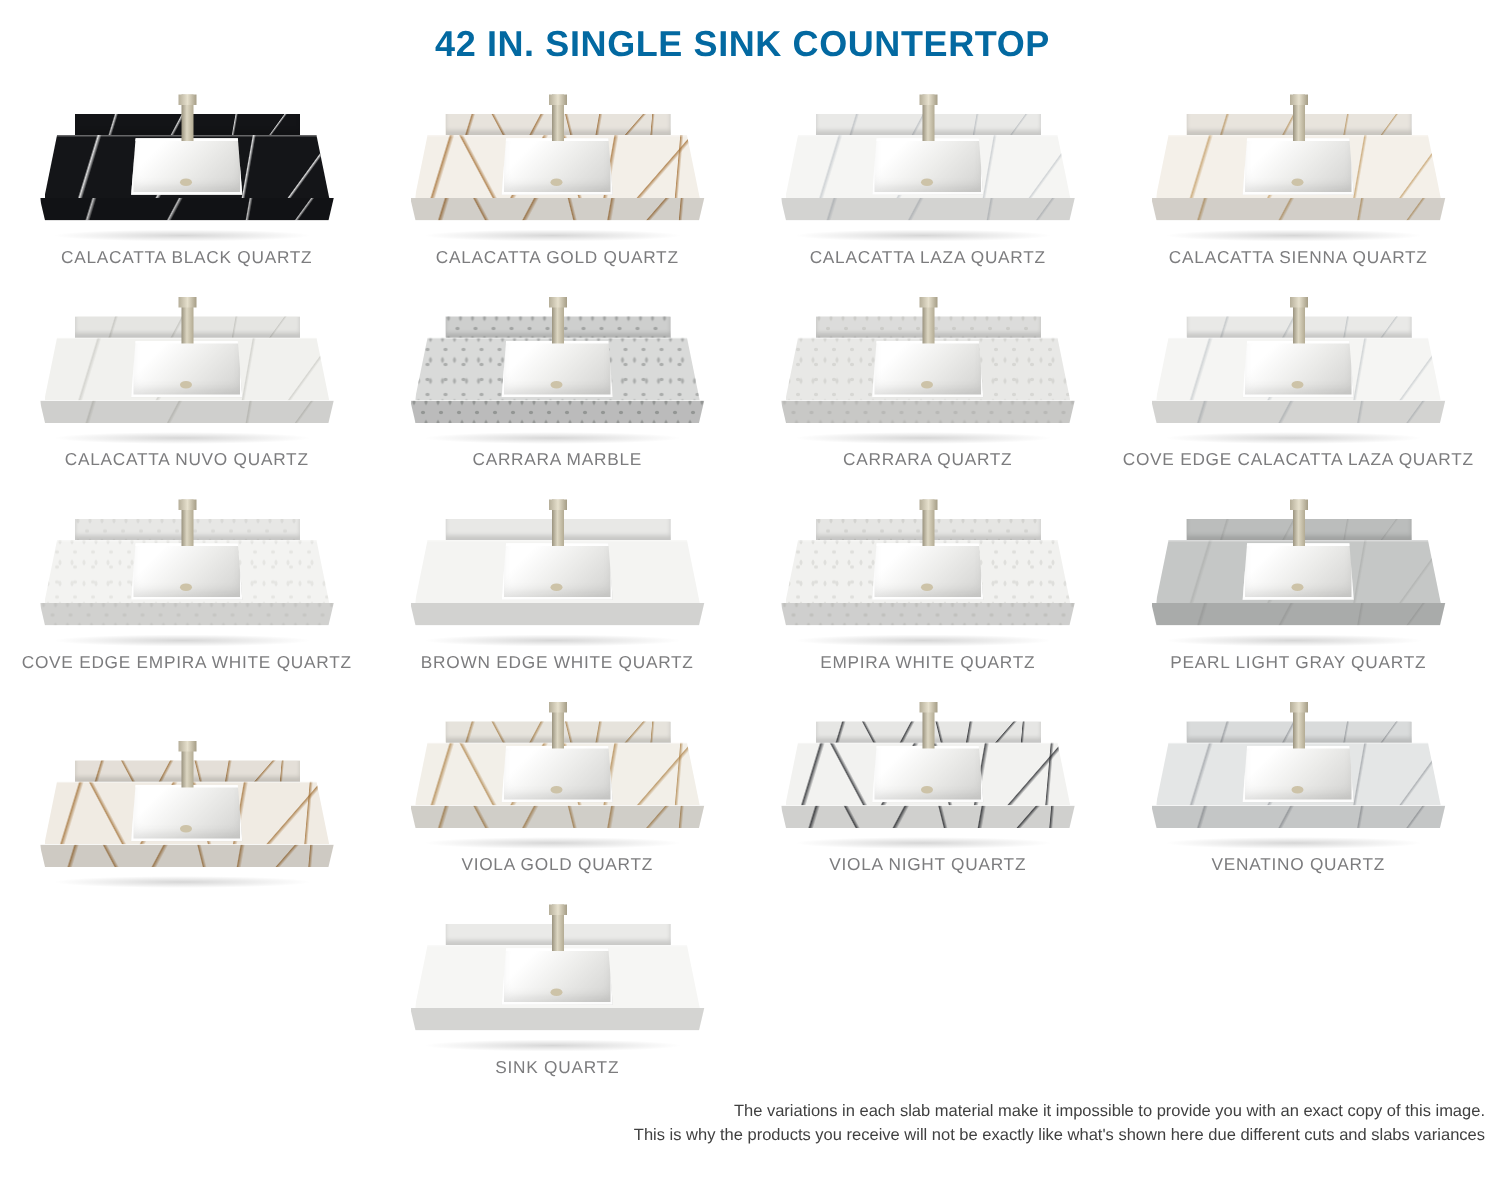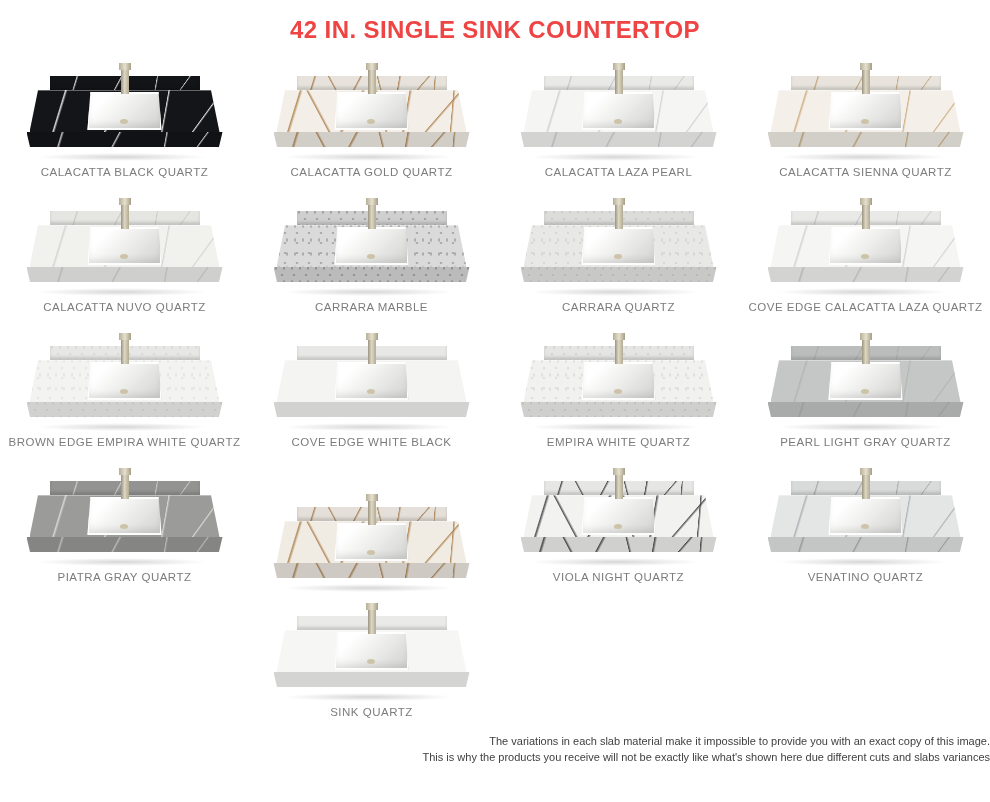--- a/index.html
+++ b/index.html
@@ -5,21 +5,21 @@
   * { box-sizing: border-box; }
   html, body { margin: 0; padding: 0; }
   body {
     width: 990px; height: 802px; overflow: hidden;
     background: #ffffff;
     font-family: "Liberation Sans", sans-serif;
   }
   .page-title {
     margin: 16px 0 6px; text-align: center;
     font-size: 24px; font-weight: 700; letter-spacing: .4px;
-    color: #ef4444;
+    color: #0369a1;
   }
   .grid {
     display: grid;
     grid-template-columns: repeat(4, 247px);
     justify-content: center;
   }
   .card { height: 135px; display: flex; flex-direction: column; align-items: center; justify-content: flex-end; }
   .card:nth-child(17) { grid-column: 2; }
   .card:nth-child(18) { grid-column: 3; }
   .img-wrap { flex: 1; width: 100%; display: flex; align-items: flex-end; justify-content: center; }
@@ -137,21 +137,21 @@
     <div class="img-wrap">
       <div class="counter tx-veins" style="--base: #f5f5f3; --vein: #b4bac090;">
         <div class="faucet"></div>
         <div class="backsplash mat"></div>
         <div class="surface mat">
           <div class="sink"></div>
         </div>
         <div class="edge mat"></div>
       </div>
     </div>
-    <div class="label">CALACATTA LAZA PEARL</div>
+    <div class="label">CALACATTA LAZA QUARTZ</div>
   </div>
     <div class="card">
     <div class="img-wrap">
       <div class="counter tx-veins" style="--base: #f4f0e9; --vein: #bd9356aa;">
         <div class="faucet"></div>
         <div class="backsplash mat"></div>
         <div class="surface mat">
           <div class="sink"></div>
         </div>
         <div class="edge mat"></div>
@@ -215,34 +215,34 @@
     <div class="img-wrap">
       <div class="counter tx-speckle" style="--base: #f3f3f1; --vein: #dadad688;">
         <div class="faucet"></div>
         <div class="backsplash mat"></div>
         <div class="surface mat">
           <div class="sink"></div>
         </div>
         <div class="edge mat"></div>
       </div>
     </div>
-    <div class="label">BROWN EDGE EMPIRA WHITE QUARTZ</div>
+    <div class="label">COVE EDGE EMPIRA WHITE QUARTZ</div>
   </div>
     <div class="card">
     <div class="img-wrap">
       <div class="counter tx-plain" style="--base: #f4f4f2; --vein: #ffffff00;">
         <div class="faucet"></div>
         <div class="backsplash mat"></div>
         <div class="surface mat">
           <div class="sink"></div>
         </div>
         <div class="edge mat"></div>
       </div>
     </div>
-    <div class="label">COVE EDGE WHITE BLACK</div>
+    <div class="label">BROWN EDGE WHITE QUARTZ</div>
   </div>
     <div class="card">
     <div class="img-wrap">
       <div class="counter tx-speckle" style="--base: #f1f1ef; --vein: #d6d6d2aa;">
         <div class="faucet"></div>
         <div class="backsplash mat"></div>
         <div class="surface mat">
           <div class="sink"></div>
         </div>
         <div class="edge mat"></div>
@@ -258,42 +258,42 @@
         <div class="surface mat">
           <div class="sink"></div>
         </div>
         <div class="edge mat"></div>
       </div>
     </div>
     <div class="label">PEARL LIGHT GRAY QUARTZ</div>
   </div>
     <div class="card">
     <div class="img-wrap">
-      <div class="counter tx-veins" style="--base: #9b9b99; --vein: #ecece9bb;">
-        <div class="faucet"></div>
-        <div class="backsplash mat"></div>
-        <div class="surface mat">
-          <div class="sink"></div>
-        </div>
-        <div class="edge mat"></div>
-      </div>
-    </div>
-    <div class="label">PIATRA GRAY QUARTZ</div>
-  </div>
-    <div class="card">
-    <div class="img-wrap">
       <div class="counter tx-veins-dense" style="--base: #f0ebe3; --vein: #9e6b2eb8;">
         <div class="faucet"></div>
         <div class="backsplash mat"></div>
         <div class="surface mat">
           <div class="sink"></div>
         </div>
         <div class="edge mat"></div>
       </div>
     </div>
+  </div>
+    <div class="card">
+    <div class="img-wrap">
+      <div class="counter tx-veins-dense" style="--base: #f2efe8; --vein: #ad8145b8;">
+        <div class="faucet"></div>
+        <div class="backsplash mat"></div>
+        <div class="surface mat">
+          <div class="sink"></div>
+        </div>
+        <div class="edge mat"></div>
+      </div>
+    </div>
+    <div class="label">VIOLA GOLD QUARTZ</div>
   </div>
     <div class="card">
     <div class="img-wrap">
       <div class="counter tx-veins-dense" style="--base: #f2f2f0; --vein: #26282cc8;">
         <div class="faucet"></div>
         <div class="backsplash mat"></div>
         <div class="surface mat">
           <div class="sink"></div>
         </div>
         <div class="edge mat"></div>

